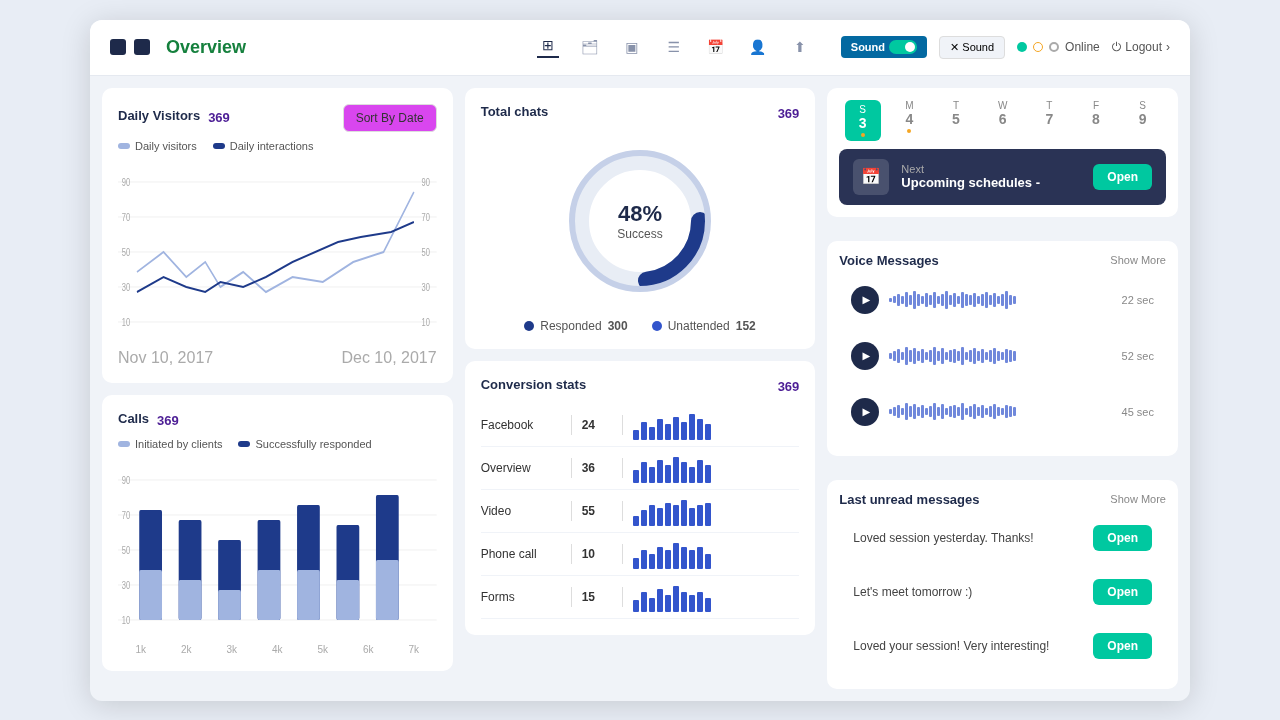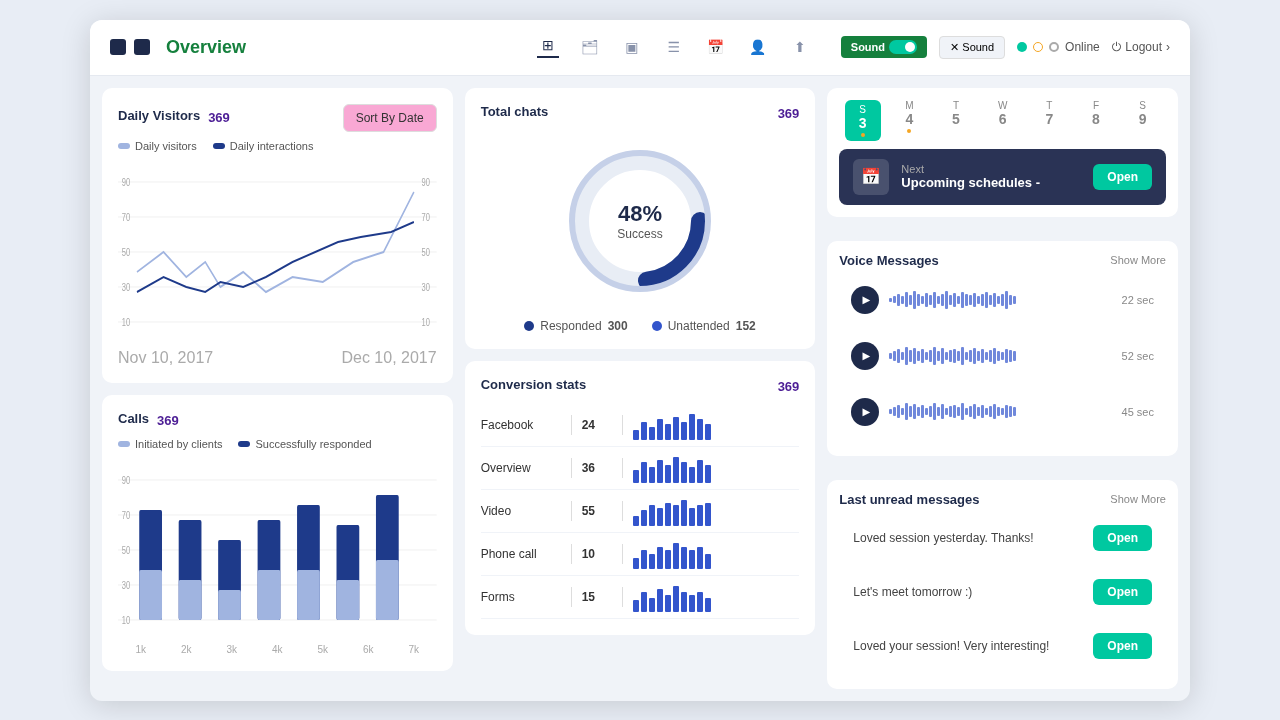--- a/index.html
+++ b/index.html
@@ -55,21 +55,21 @@
       cursor: pointer;
       font-size: 14px;
     }
     .nav-icon.active { color: #1e2a4a; border-bottom: 2px solid #1e2a4a; padding-bottom: 2px; }
     .top-right {
       display: flex;
       align-items: center;
       gap: 12px;
     }
     .sound-btn {
-      background: #15803d;
+      background: #0369a1;
       color: white;
       border: none;
       border-radius: 4px;
       padding: 4px 10px;
       font-size: 11px;
       font-weight: 600;
       cursor: pointer;
       display: flex;
       align-items: center;
       gap: 4px;
@@ -150,21 +150,21 @@
       align-items: center;
       gap: 5px;
       font-size: 11px;
       color: #555;
     }
     .legend-dot {
       width: 12px; height: 6px;
       border-radius: 3px;
     }
     .sort-btn {
-      background: #f9a8d4;
+      background: #d946ef;
       border: 1px solid #ddd;
       border-radius: 6px;
       padding: 6px 12px;
       font-size: 12px;
       color: #333;
       cursor: pointer;
       display: flex;
       align-items: center;
       gap: 6px;
     }

